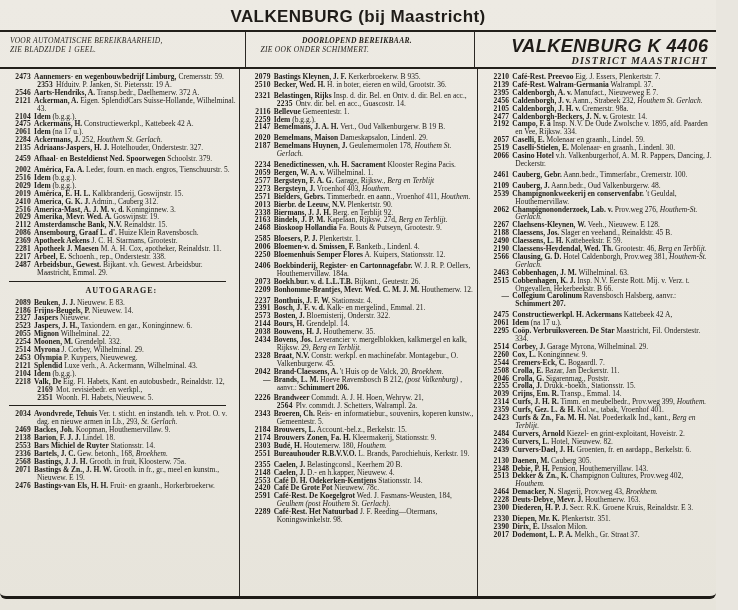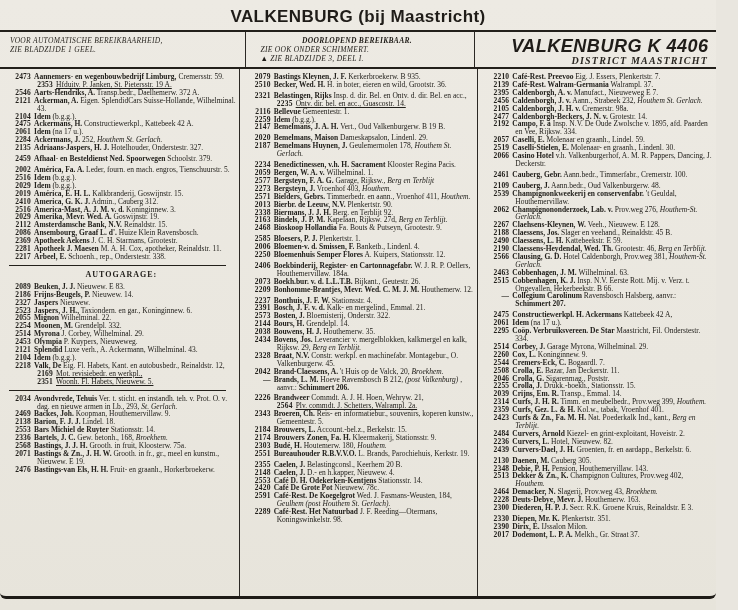--- a/index.html
+++ b/index.html
@@ -15,41 +15,40 @@
   .hdr-right{width:250px;border-left:1.5px solid #2b2824;text-align:right;padding-right:8px;}
   .hdr-right .big{font-family:"Liberation Sans",sans-serif;font-weight:700;font-size:19px;line-height:20px;letter-spacing:.5px;transform:scaleX(.95);transform-origin:right;}
   .hdr-right .sub{font-size:10px;font-weight:700;letter-spacing:1.2px;color:#2a2722;text-align:right;}
   .main{display:flex;height:530px;box-sizing:border-box;border-bottom:3px solid #1e1b17;border-radius:6px;}
   .col{width:246px;box-sizing:border-box;height:100%;overflow:hidden;padding:4px 3px 0 7px;}
   .col+.col{border-left:1.5px solid #2b2824;}
   .entry{font-size:7.5px;line-height:7.9px;padding-left:30px;text-indent:-30px;color:#22201c;}
   .entry .num{display:inline-block;width:24px;text-align:right;font-weight:700;margin-right:3px;letter-spacing:.2px;}
   .entry b{font-weight:700;}
   .entry i{font-style:italic;}
-  .entry.sub{padding-left:44px;text-indent:-22px;text-decoration:underline;}
+  .entry.sub{padding-left:44px;text-indent:-22px;}
   .entry.gap{margin-top:3px;}
   .rule{border-top:1.5px solid #23201b;margin:4px 10px 4px 2px;}
   .sect{font-weight:700;text-align:center;font-size:8px;letter-spacing:1px;margin:3px 0 4px 0;font-family:"Liberation Serif",serif;}
 </style>
 </head>
 <body>
 
 <div class="page">
   <div class="title">VALKENBURG (bij Maastricht)</div>
   <div class="title-rule"></div>
 
   <div class="hdr">
     <div class="hdr-cell hdr-left">
       <div>VOOR AUTOMATISCHE BEREIKBAARHEID,</div>
       <div>ZIE BLADZIJDE 1 GEEL.</div>
     </div>
     <div class="hdr-cell hdr-mid">
       <div class="b1">DOORLOPEND BEREIKBAAR.</div>
       <div>ZIE OOK ONDER SCHIMMERT.</div>
-      <div>▲ ZIE BLADZIJDE 3, DEEL I.</div>
     </div>
     <div class="hdr-cell hdr-right">
       <div class="big">VALKENBURG K 4406</div>
       <div class="sub">DISTRICT MAASTRICHT</div>
     </div>
   </div>
 
   <div class="main">
     <div class="col">
         <div class="entry"><span class="num">2473</span><b>Aannemers- en wegenbouwbedrijf Limburg,</b> <span>Cremersstr. 59.</span> </div>
@@ -67,20 +66,21 @@
         <div class="entry"><span class="num">2029</span><b>Idem</b> <span>(b.g.g.).</span> </div>
         <div class="entry"><span class="num">2019</span><b>América, E. H. L.</b> <span>Kalkbranderij, Goswijnstr. 15.</span> </div>
         <div class="entry"><span class="num">2410</span><b>America, G. K. J.</b> <span>Admin., Cauberg 312.</span> </div>
         <div class="entry"><span class="num">2516</span><b>America-Mast, A. J. M. v. d.</b> <span>Koninginnew. 3.</span> </div>
         <div class="entry"><span class="num">2029</span><b>Amerika, Mevr. Wed. A.</b> <span>Goswijnstr. 19.</span> </div>
         <div class="entry"><span class="num">2112</span><b>Amsterdamsche Bank, N.V.</b> <span>Reinaldstr. 15.</span> </div>
         <div class="entry"><span class="num">2086</span><b>Ansembourg, Graaf L. d'.</b> <span>Huize Klein Ravensbosch.</span> </div>
         <div class="entry"><span class="num">2369</span><b>Apotheek Aekens</b> <span>J. C. H. Starmans, Grootestr.</span> </div>
         <div class="entry"><span class="num">2281</span><b>Apotheek J. Maesen</b> <span>M. A. H. Cox, apotheker, Reinaldstr. 11.</span> </div>
         <div class="entry"><span class="num">2217</span><b>Arbeel, E.</b> <span>Schoenh., rep., Onderstestr. 338.</span> </div>
+        <div class="entry"><span class="num">2487</span><b>Arbeidsbur., Gewest.</b> <span>Bijkant. v.h. Gewest. Arbeidsbur. Maastricht, Emmal. 29.</span> </div>
         <div class="rule"></div>
         <div class="sect">AUTOGARAGE:</div>
         <div class="entry"><span class="num">2089</span><b>Beuken, J. J.</b> <span>Nieuwew. E 83.</span> </div>
         <div class="entry"><span class="num">2186</span><b>Frijns-Beugels, P.</b> <span>Nieuwew. 14.</span> </div>
         <div class="entry"><span class="num">2327</span><b>Jaspers</b> <span>Nieuwew.</span> </div>
         <div class="entry"><span class="num">2523</span><b>Jaspers, J. H.,</b> <span>Taxiondern. en gar., Koninginnew. 6.</span> </div>
         <div class="entry"><span class="num">2055</span><b>Mignon</b> <span>Wilhelminal. 22.</span> </div>
         <div class="entry"><span class="num">2254</span><b>Moonen, M.</b> <span>Grendelpl. 332.</span> </div>
         <div class="entry"><span class="num">2514</span><b>Myrona</b> <span>J. Corbey, Wilhelminal. 29.</span> </div>
         <div class="entry"><span class="num">2453</span><b>Olympia</b> <span>P. Kuypers, Nieuweweg.</span> </div>

